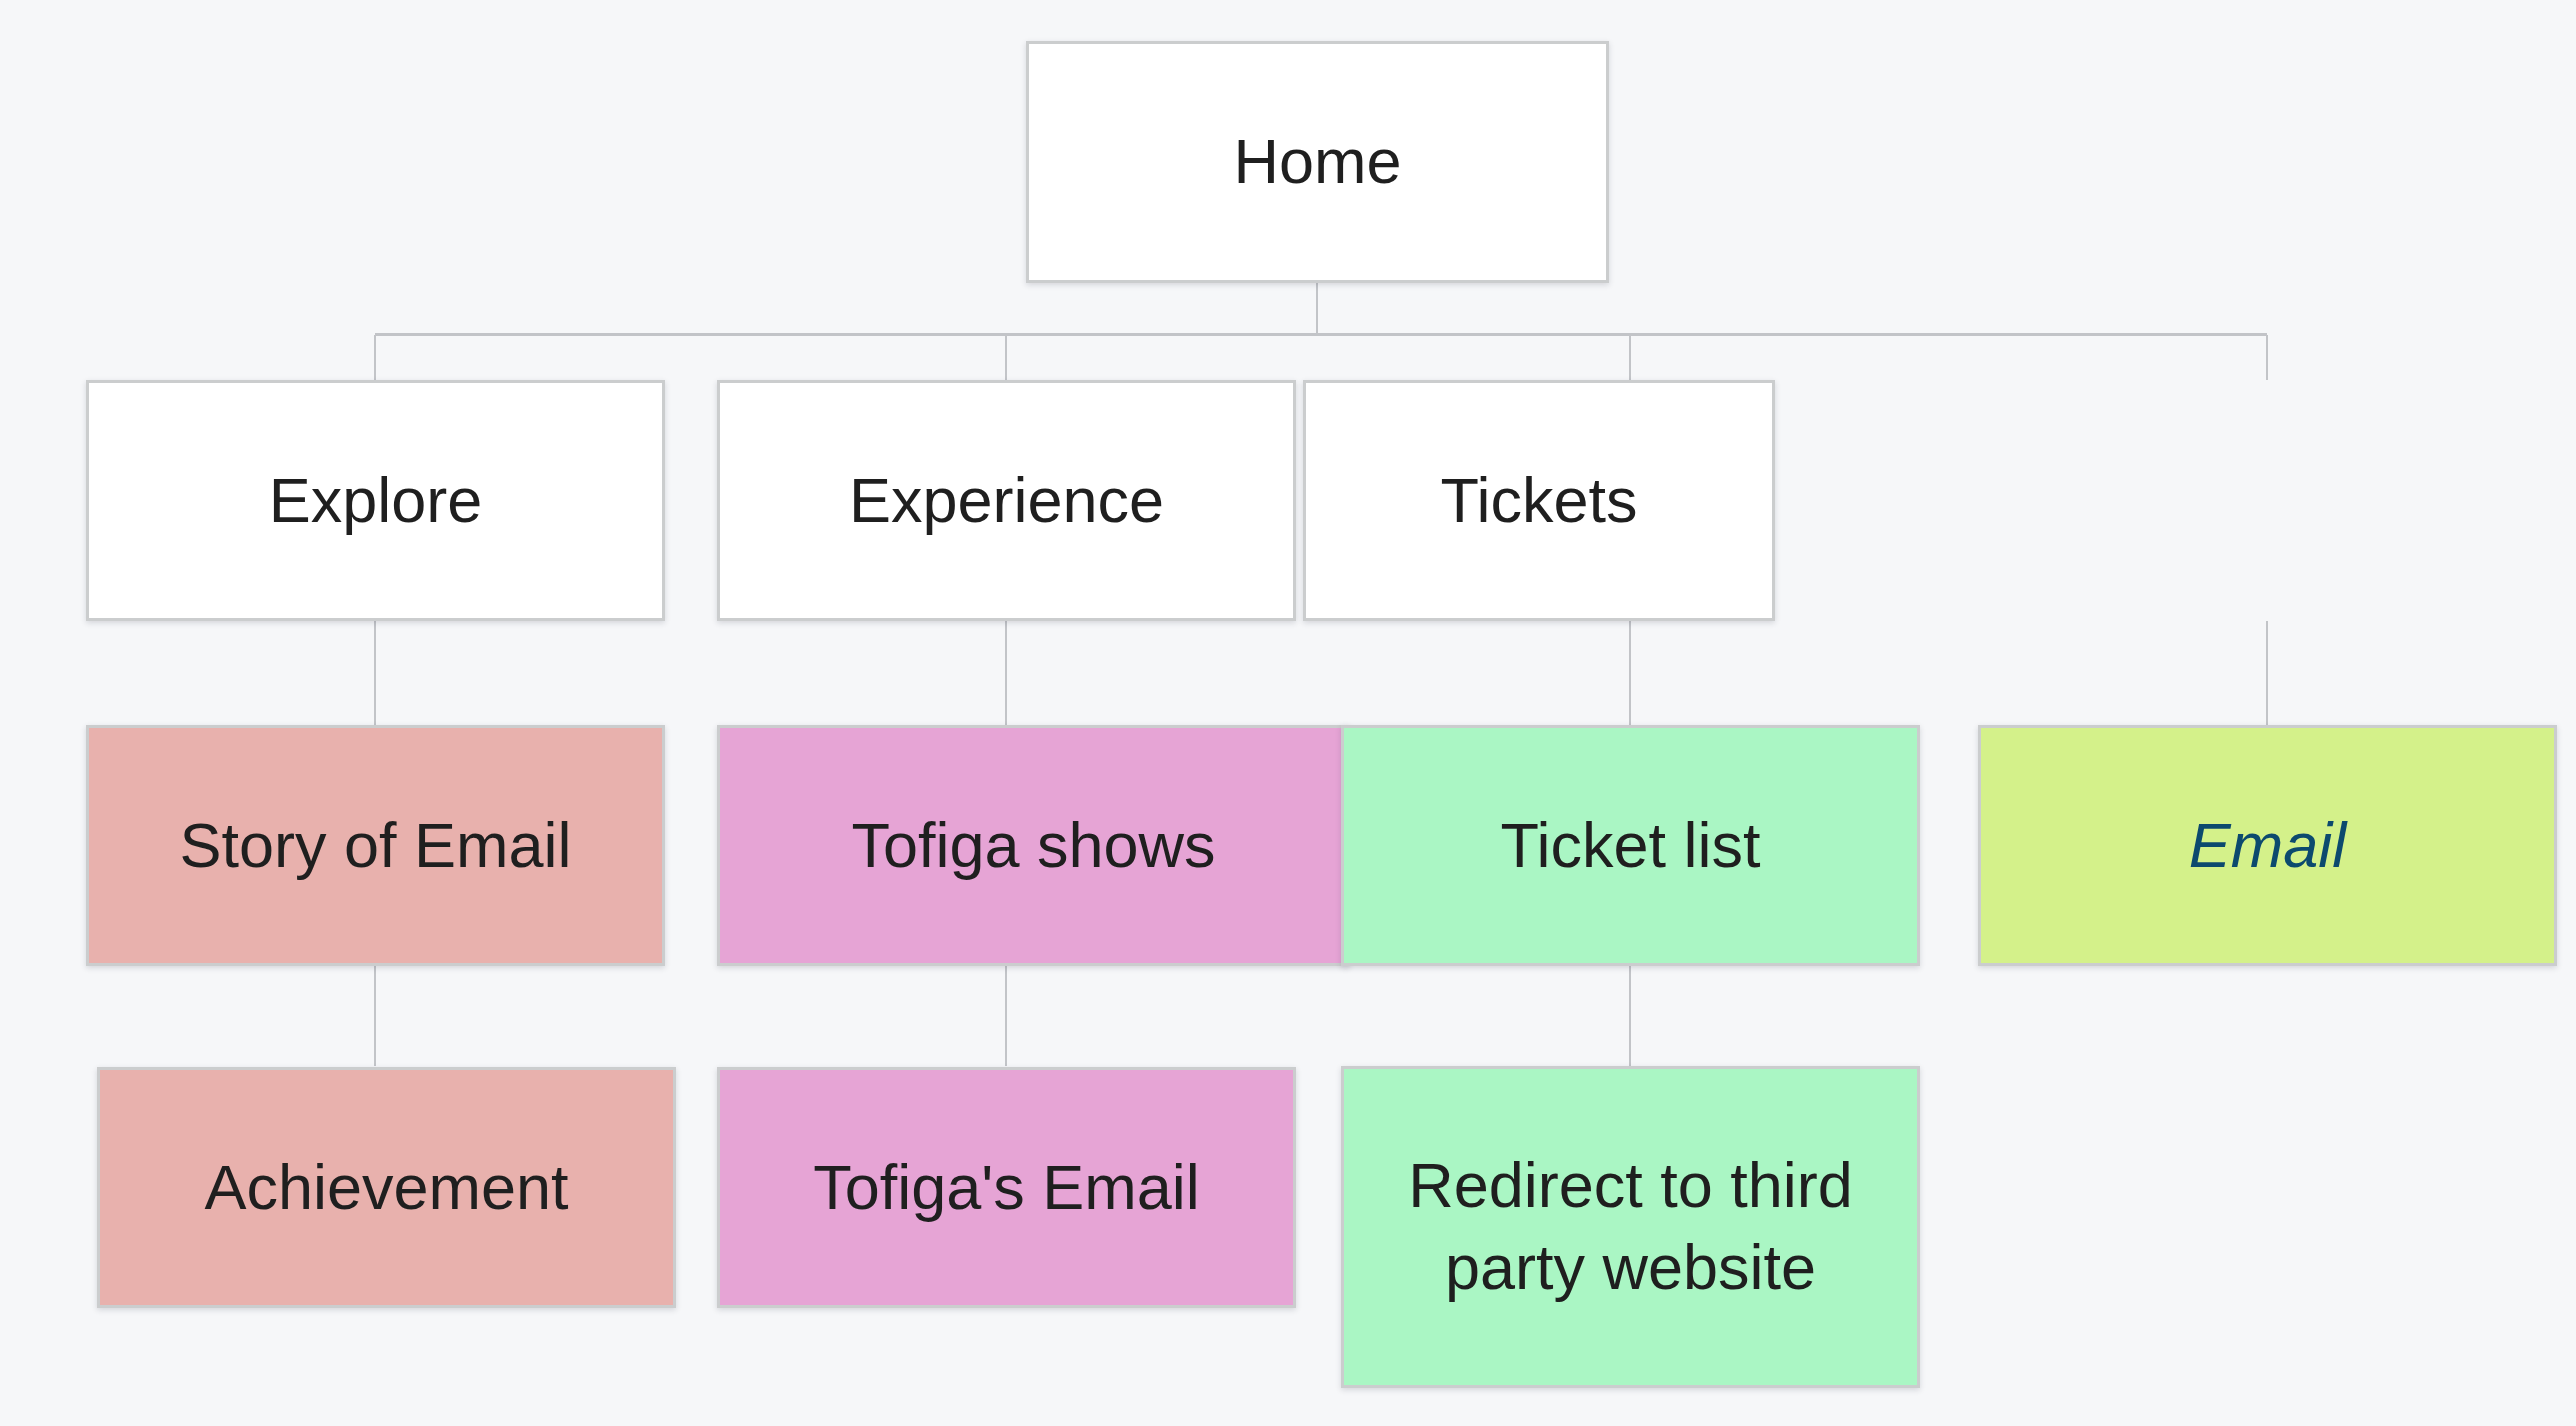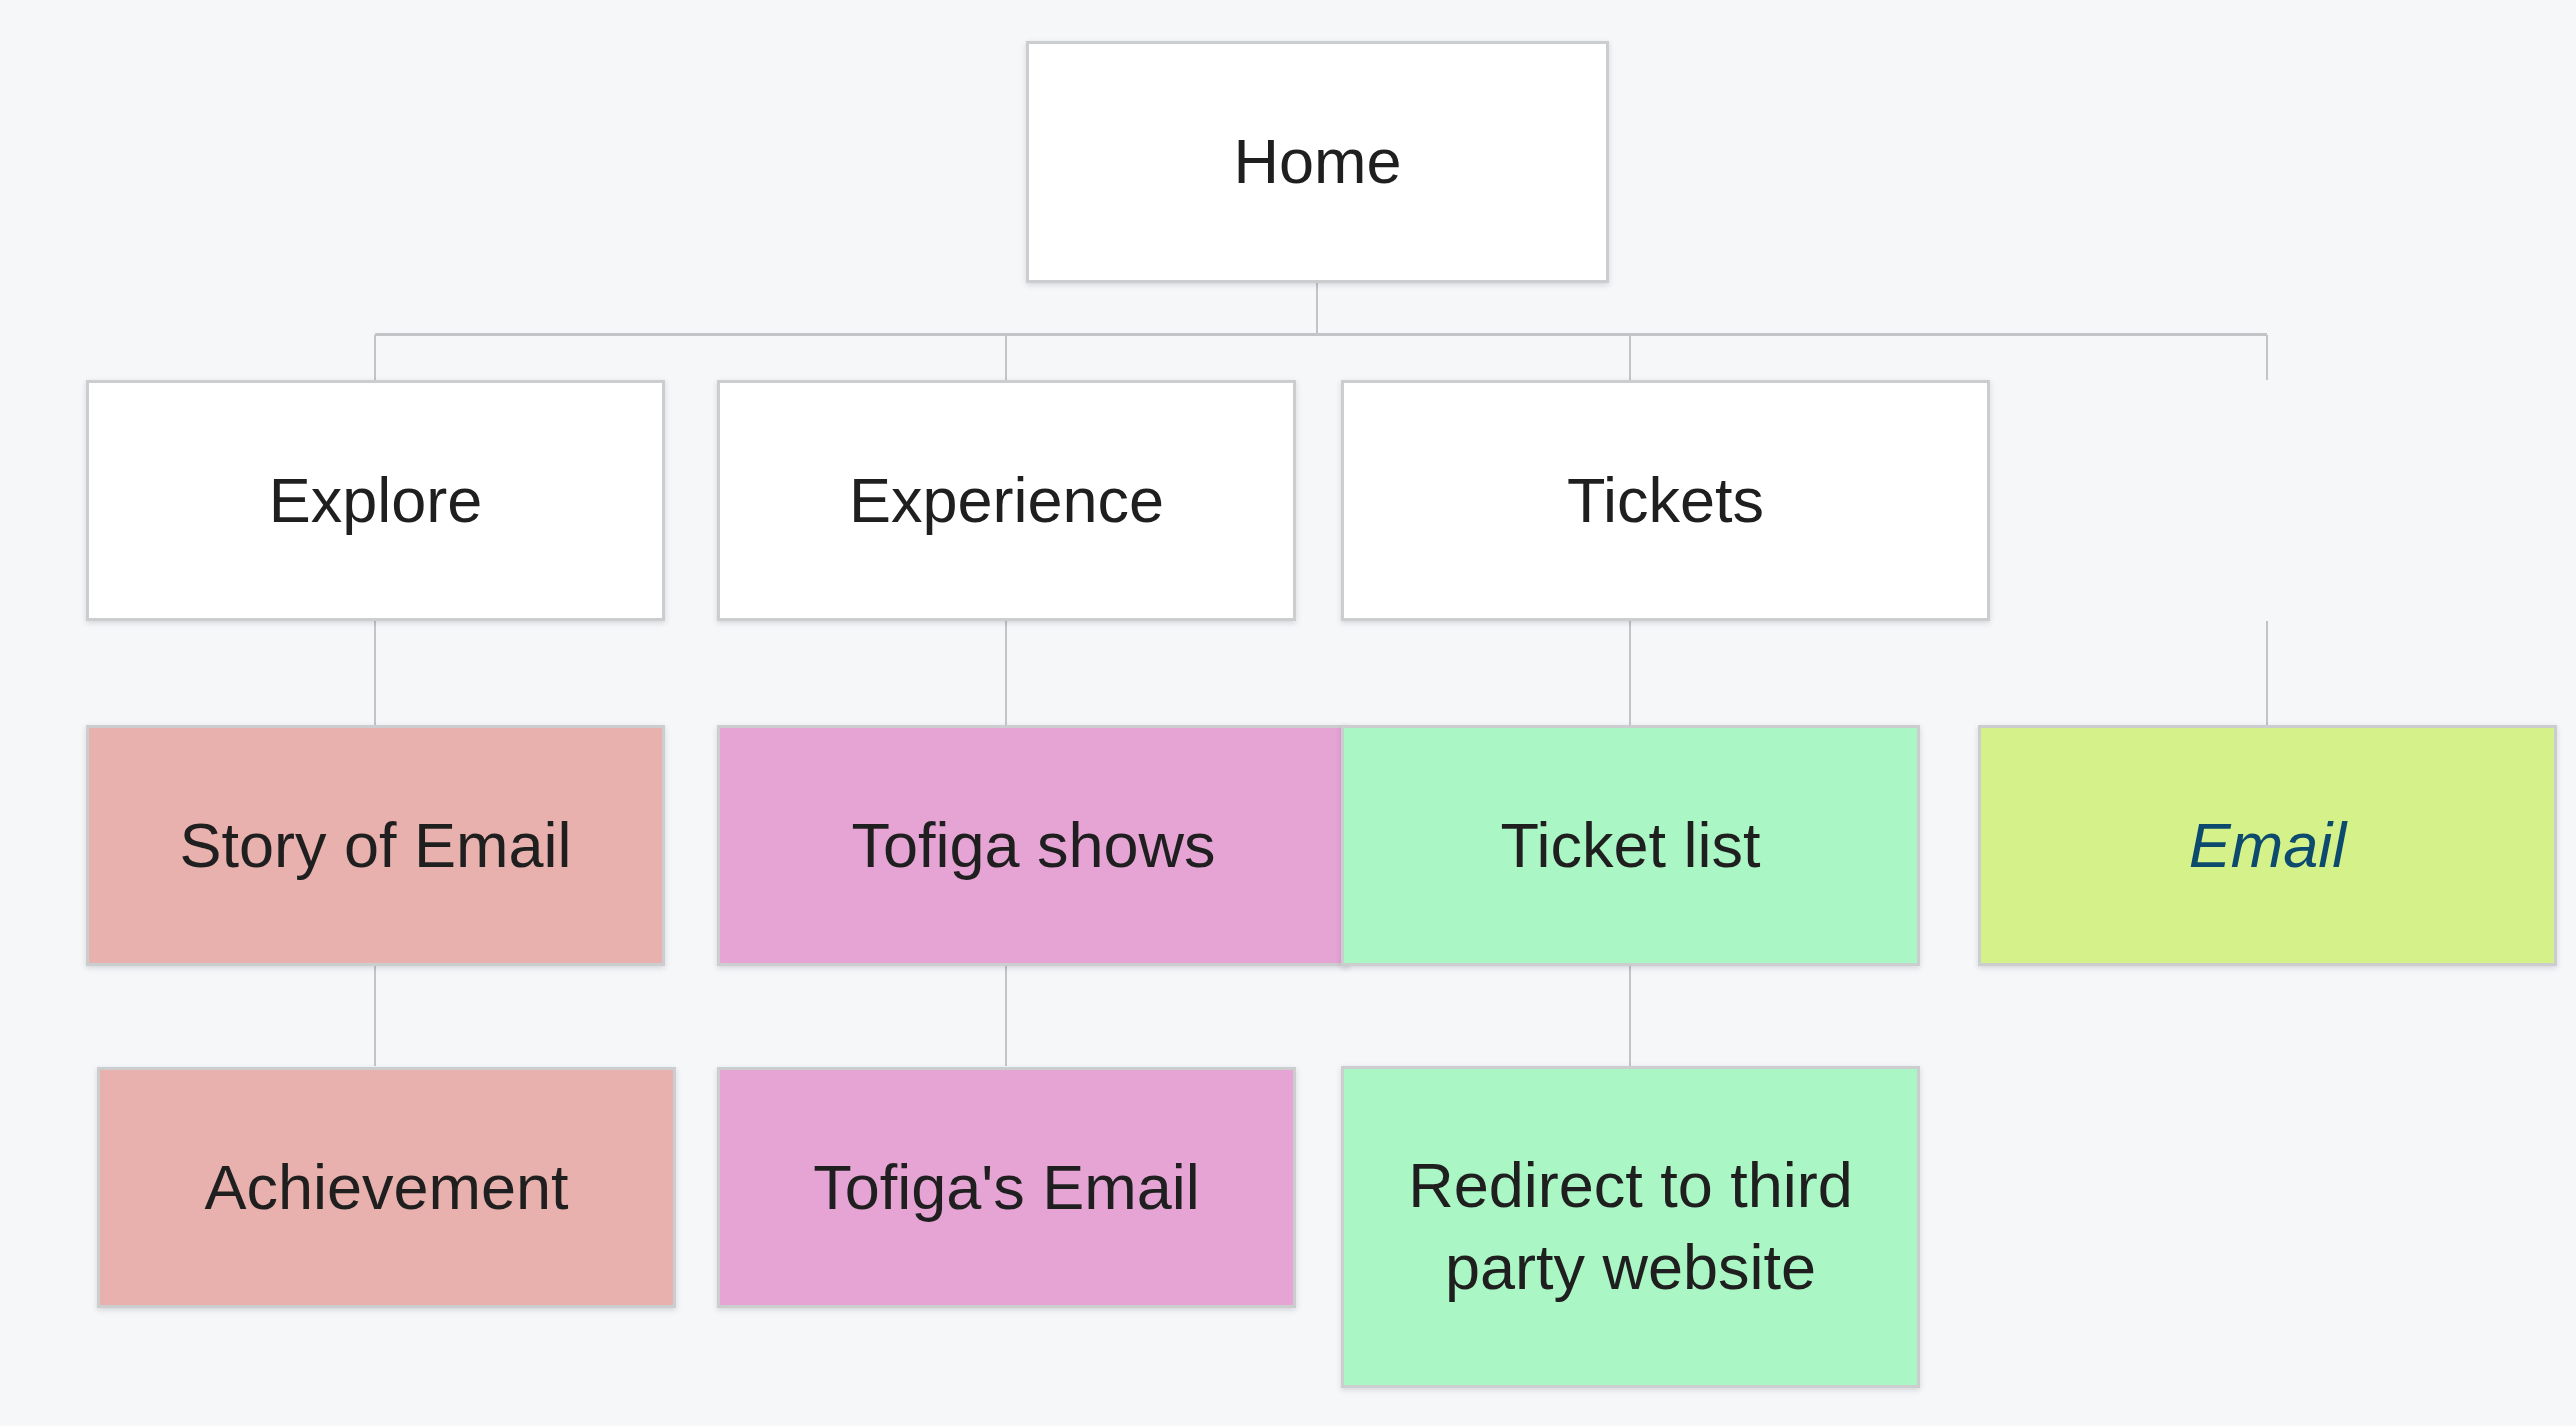--- a/index.html
+++ b/index.html
@@ -33,21 +33,21 @@
     white-space: pre-line;
   }
   .connector {
     position: absolute;
     background: #c2c4c8;
   }
   
   .n-home        { left: 1026px; top:   41px; width: 583px; height: 242px; }
   .n-explore     { left:  86px; top:  380px; width: 579px; height: 241px; }
   .n-experience  { left:  717px; top:  380px; width: 579px; height: 241px; }
-  .n-tickets     { left: 1341px; top:  380px; width: 649px; height: 241px; }
+  .n-tickets     { left: 1303px; top:  380px; width: 472px; height: 241px; }
   .n-contact     { left: 1978px; top:  380px; width: 579px; height: 241px; }
   .n-story       { left:  86px; top:  725px; width: 579px; height: 241px; }
   .n-shows       { left:  717px; top:  725px; width: 633px; height: 241px; }
   .n-ticketlist  { left: 1341px; top:  725px; width: 579px; height: 241px; }
   .n-email       { left: 1978px; top:  725px; width: 579px; height: 241px; }
   .n-achievement { left:  97px; top: 1067px; width: 579px; height: 241px; }
   .n-best        { left:  717px; top: 1067px; width: 579px; height: 241px; }
   .n-redirect    { left: 1341px; top: 1066px; width: 579px; height: 322px; }
 
   .c-home-stub     { left: 1316px; top:  282px; width: 2.4px;    height: 53px; }

